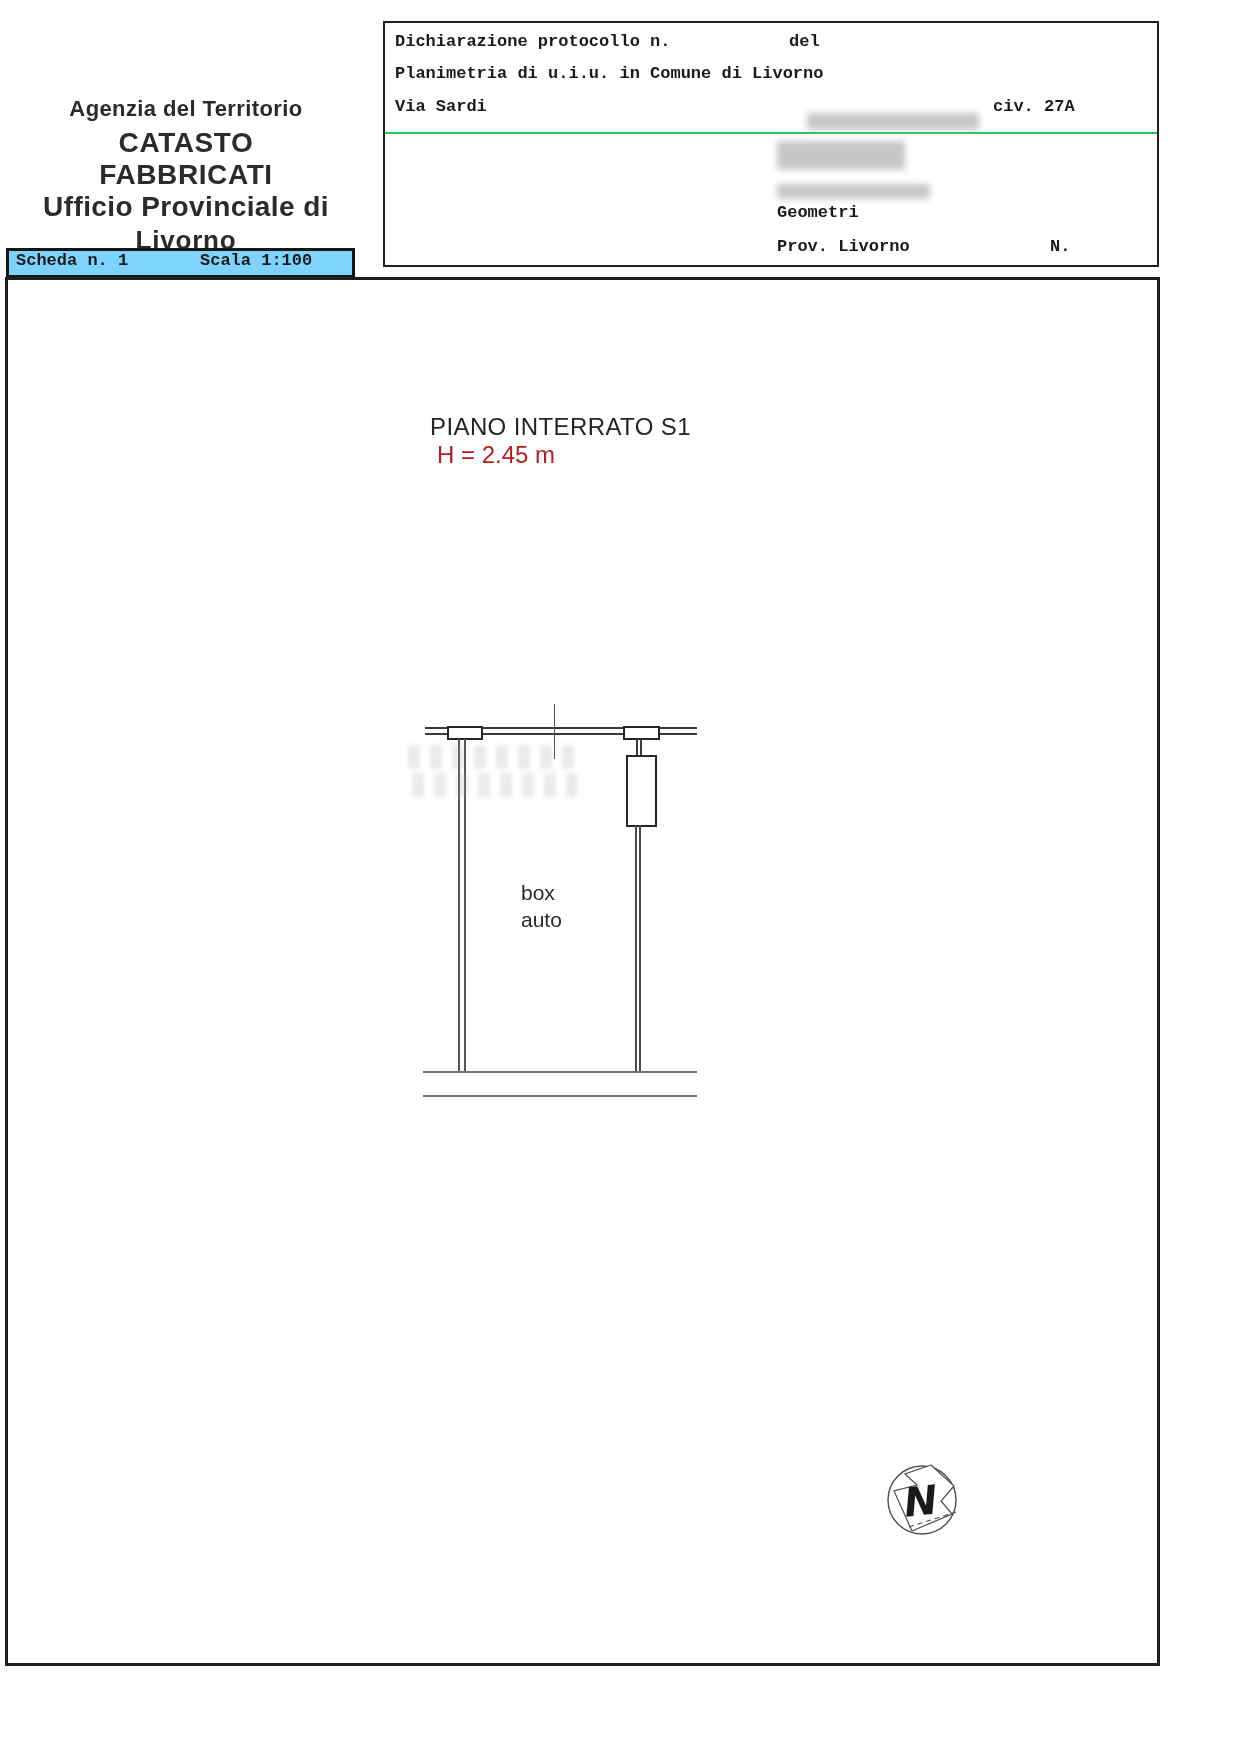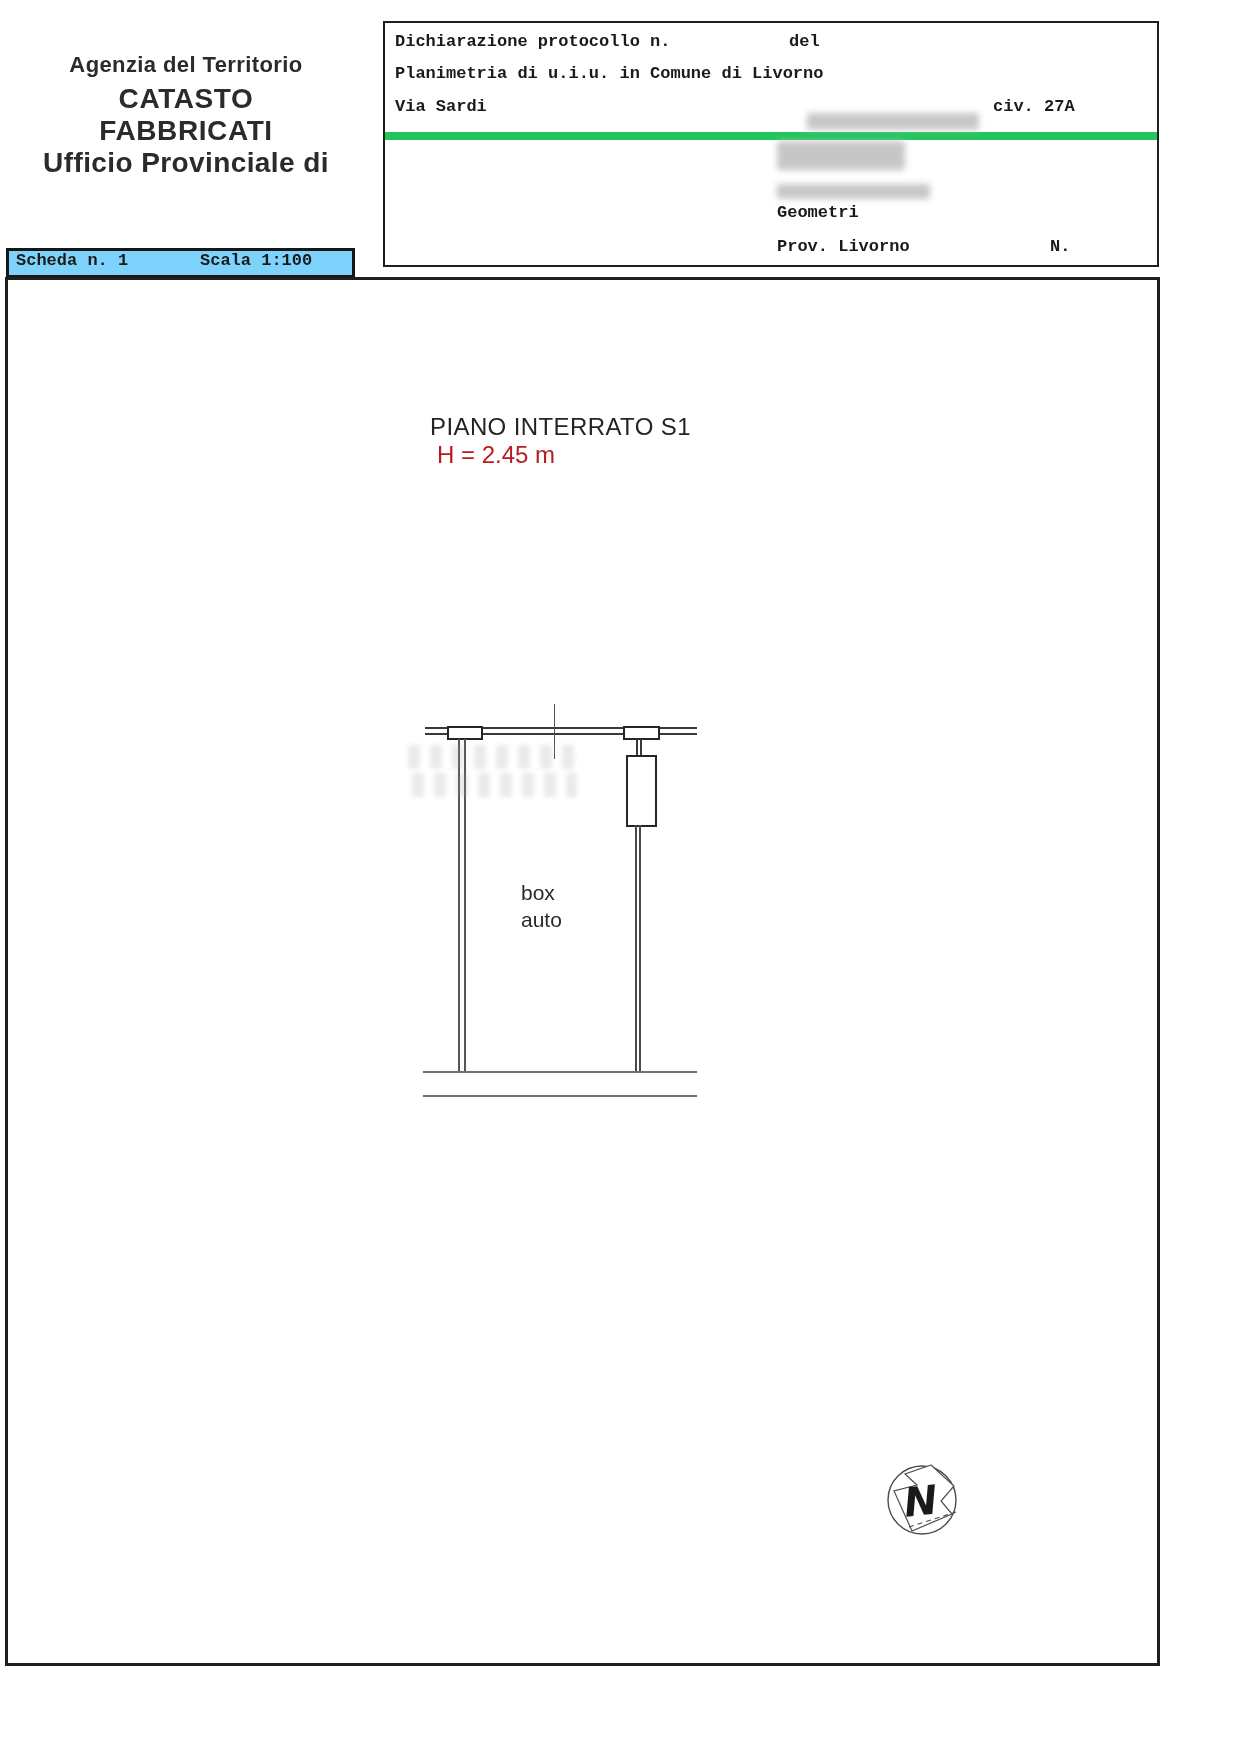--- a/index.html
+++ b/index.html
@@ -3,28 +3,28 @@
 <meta charset="utf-8">
 <style>
   html,body{margin:0;padding:0;}
   body{
     width:1240px;height:1754px;position:relative;background:#ffffff;
     font-family:"Liberation Sans",sans-serif;color:#1f1f1f;overflow:hidden;
   }
   .abs{position:absolute;}
   
   .letterhead{left:38px;top:52px;width:296px;text-align:center;font-weight:bold;color:#2b2b2b;}
-  .lh1{font-size:22px;letter-spacing:.4px;}
+  .lh1{font-size:22px;letter-spacing:.4px;margin-top:44px;}
   .lh2{font-size:28px;letter-spacing:.6px;margin-top:5px;}
   .lh3{font-size:28px;letter-spacing:.4px;margin-top:0;}
   .lh4{font-size:26px;font-weight:600;letter-spacing:.8px;margin-top:2px;}
   
   .mono{font-family:"Liberation Mono","DejaVu Sans Mono",monospace;font-weight:700;font-size:17px;color:#1a1a1a;}
   .header-table{left:383px;top:21px;width:772px;height:242px;border:2px solid #1f1f1f;}
-  .ht-top{position:absolute;left:0;top:0;right:0;height:109px;border-bottom:8px solid #22c55e;}
+  .ht-top{position:absolute;left:0;top:0;right:0;height:109px;border-bottom:2px solid #22c55e;}
   .ht-row{position:absolute;left:10px;white-space:pre;}
   .ht-bl{position:absolute;left:0;top:111px;bottom:0;width:372px;border-right:2px solid #1f1f1f;}
   .id-line{position:absolute;left:9px;white-space:pre;}
   .ht-br{position:absolute;left:374px;top:111px;bottom:0;right:0;}
   .redact{position:absolute;background:#b9b9b9;filter:blur(3px);border-radius:2px;opacity:.8;}
   
   .scheda-box{left:6px;top:248px;width:343px;height:24px;border:3px solid #161616;background:#7dd3fc;}
   
   .big-frame{left:5px;top:277px;width:1149px;height:1383px;border:3px solid #1f1f1f;background:#fff;}
   
@@ -38,20 +38,21 @@
   .watermark{position:absolute;filter:blur(2px);opacity:.5;
     background:repeating-linear-gradient(90deg,rgba(165,165,165,.45) 0 12px,rgba(255,255,255,0) 12px 22px);}
 </style>
 </head>
 <body>
 
 <div class="abs letterhead">
   <div class="lh1">Agenzia del Territorio</div>
   <div class="lh2">CATASTO FABBRICATI</div>
   <div class="lh3">Ufficio Provinciale di</div>
+  <div class="lh4">Livorno</div>
 </div>
 
 <div class="abs header-table">
   <div class="ht-top">
     <span class="ht-row mono" style="top:9px;">Dichiarazione protocollo n.</span>
     <span class="ht-row mono" style="top:9px;left:404px;">del</span>
     <span class="ht-row mono" style="top:41px;">Planimetria di u.i.u. in Comune di Livorno</span>
     <span class="ht-row mono" style="top:74px;">Via Sardi</span>
     <span class="ht-row mono" style="top:74px;left:608px;">civ. 27A</span>
     <div class="redact" style="left:422px;top:90px;width:172px;height:17px;"></div>

